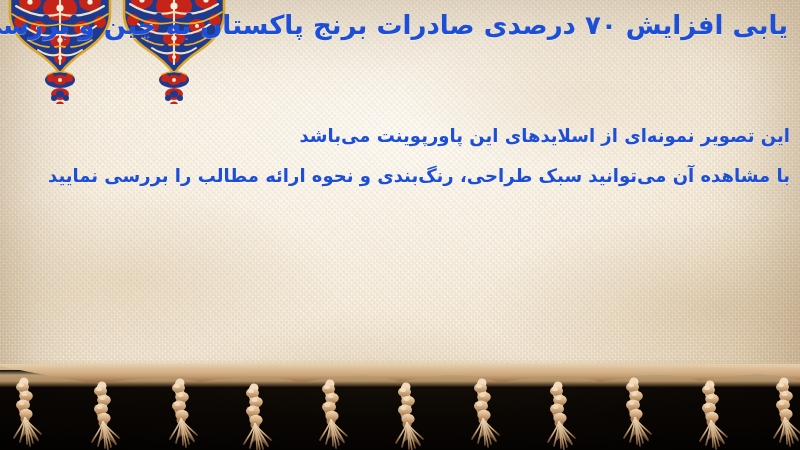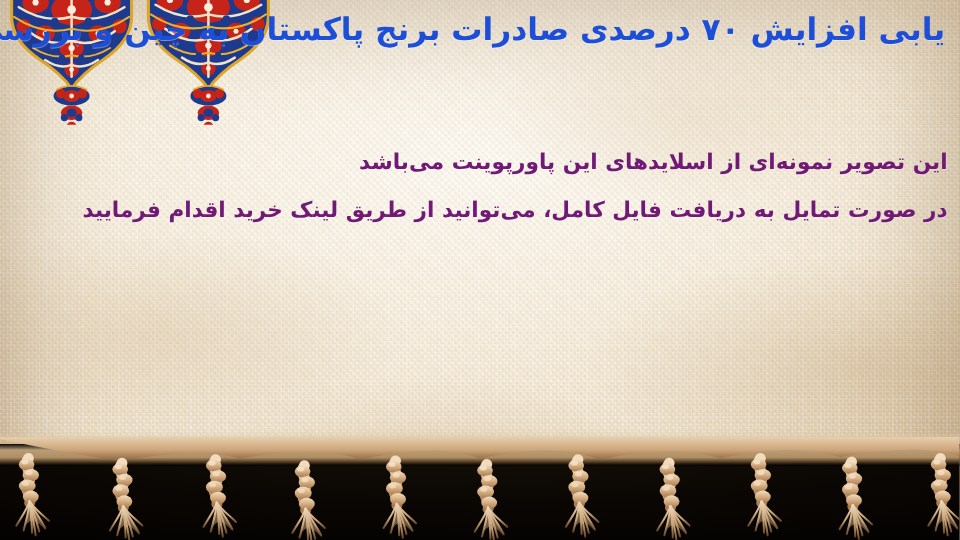--- a/index.html
+++ b/index.html
@@ -111,21 +111,21 @@
 
   .body-block {
     position: absolute;
     top: 116px;
     right: 10px;
     left: 0;
     text-align: right;
     direction: rtl;
   }
   .body-line {
-    color: #701a75;
+    color: #1d4ed8;
     font-size: 18px;
     font-weight: bold;
     line-height: 40px;
     white-space: nowrap;
     text-shadow: 0 1px 0 rgba(255,255,255,0.34);
   }
 
   
   .bottom-band {
     position: absolute;
@@ -322,21 +322,21 @@
   </div>
 
   <div class="text-layer">
 
     <div class="title-block">
       <div class="title-line l1">یابی افزایش ۷۰ درصدی صادرات برنج پاکستان به چین و بررسی</div>
     </div>
 
     <div class="body-block">
       <div class="body-line">این تصویر نمونه‌ای از اسلایدهای این پاورپوینت می‌باشد</div>
-      <div class="body-line">در صورت تمایل به دریافت فایل کامل، می‌توانید از طریق لینک خرید اقدام فرمایید</div>
+      <div class="body-line">با مشاهده آن می‌توانید سبک طراحی، رنگ‌بندی و نحوه ارائه مطالب را بررسی نمایید</div>
     </div>
 
   </div>
 
   <div class="rug-top-edge"></div>
 
   <div class="bottom-band">
     <div class="band-edge"></div>
     <svg class="fringe-svg" viewBox="0 0 800 86" aria-hidden="true">
       <defs>

